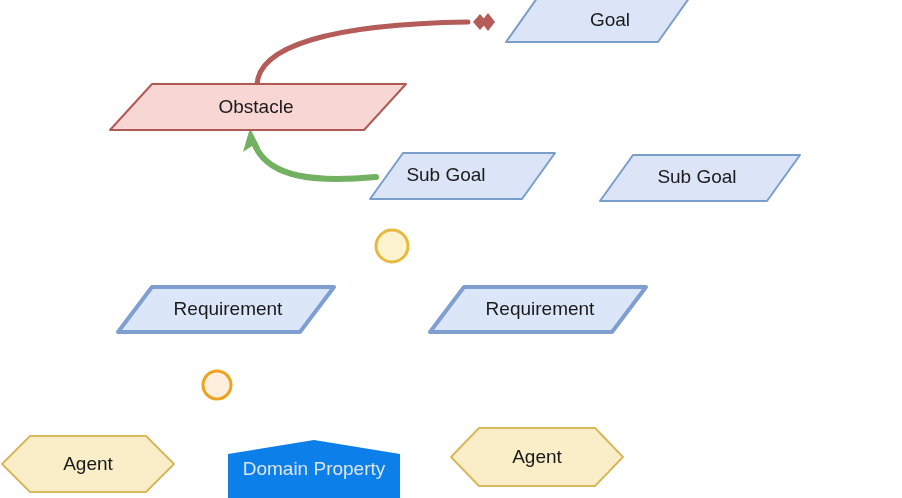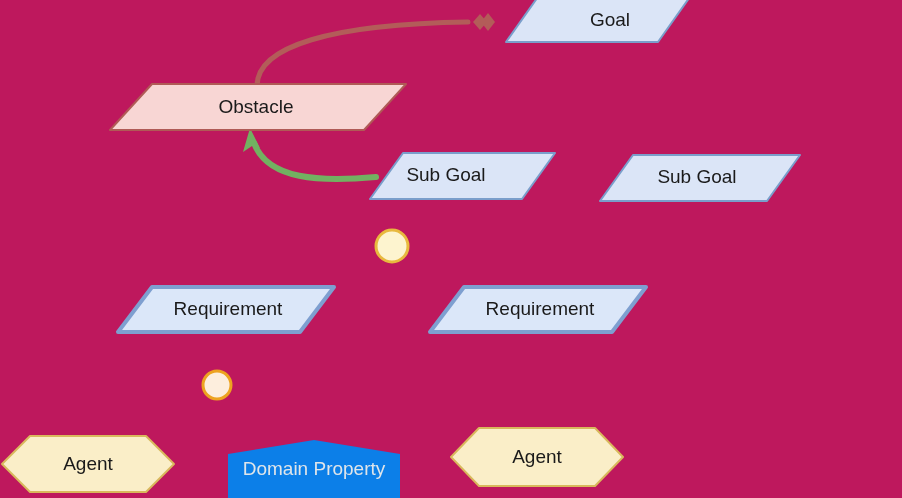--- a/index.html
+++ b/index.html
@@ -8,21 +8,21 @@
     padding: 0;
     background: #000000;
   }
   body {
     font-family: "Liberation Sans", sans-serif;
   }
   #canvas {
     position: relative;
     width: 902px;
     height: 498px;
-    background: #be185d;
+    background: #ffffff;
     overflow: hidden;
   }
   #diagram-svg {
     position: absolute;
     left: 0;
     top: 0;
     width: 902px;
     height: 498px;
     display: block;
   }

